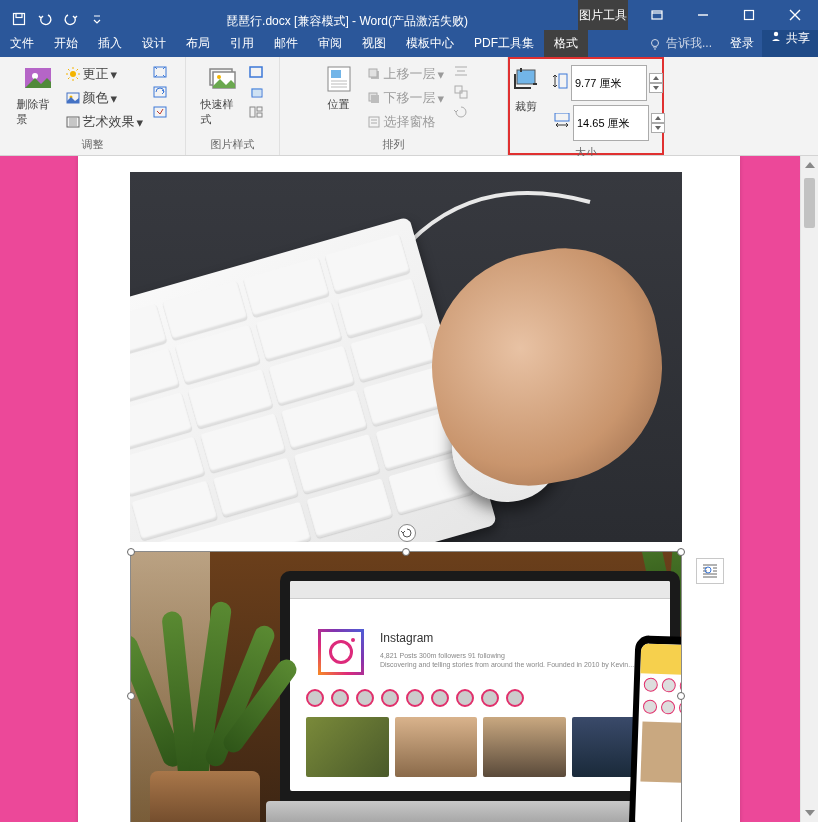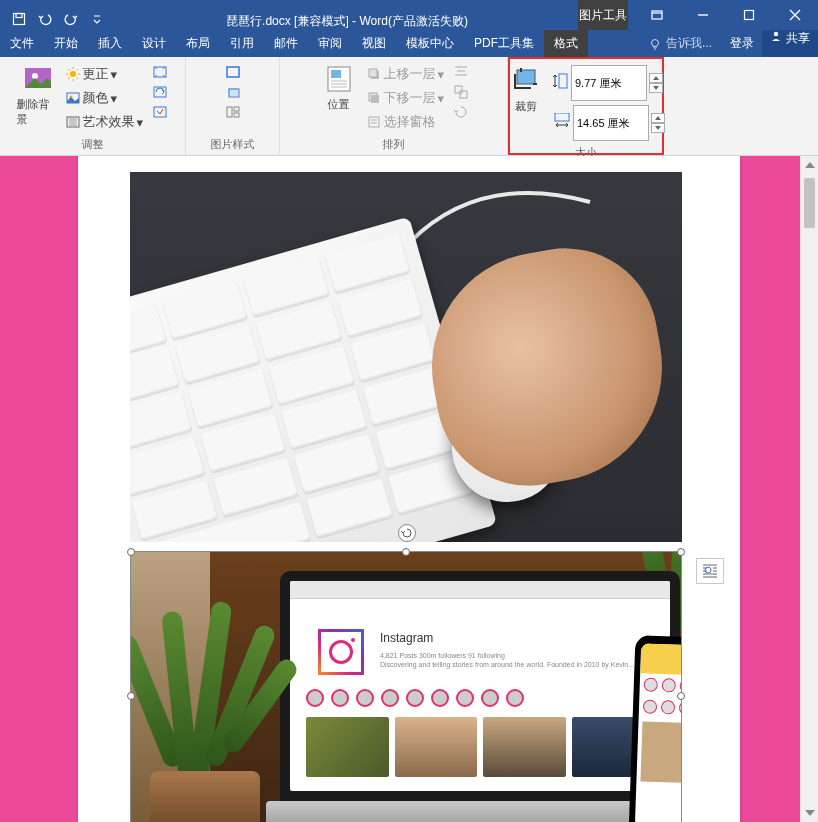--- a/index.html
+++ b/index.html
@@ -259,20 +259,31 @@
               <path d="M5 7 L8 10 L11 5" fill="none" stroke="#c0392b"></path>
             </svg>
           </div>
       </div>
     </div>
     <div class="rgroup-label">调整</div>
   </div>
 
   <div class="rgroup" style="width:94px">
     <div class="rgroup-body">
+      <div class="bigbtn">
+        <div class="ico">
+            <svg width="30" height="30" viewBox="0 0 30 30">
+              <rect x="3" y="5" width="22" height="16" fill="none" stroke="#888" stroke-width="1.5"></rect>
+              <rect x="6" y="8" width="22" height="16" fill="#fff" stroke="#888" stroke-width="1.5"></rect>
+              <circle cx="12" cy="13" r="2" fill="#f4b400"></circle>
+              <path d="M6 22 L13 15 L19 21 L24 16 L28 20 L28 24 L6 24 Z" fill="#6aa84f"></path>
+            </svg>
+          </div>
+        <span>快速样式</span>
+      </div>
       <div class="minicol">
         <div class="miniico">
             <svg width="16" height="16" viewBox="0 0 16 16">
               <rect x="2" y="3" width="12" height="10" fill="none" stroke="#3c78d8" stroke-width="1.5"></rect>
             </svg>
           </div>
         <div class="miniico">
             <svg width="16" height="16" viewBox="0 0 16 16">
               <rect x="3" y="4" width="10" height="8" fill="#cfe2f3"></rect>
               <rect x="4" y="5" width="10" height="8" fill="none" stroke="#3c78d8"></rect>

